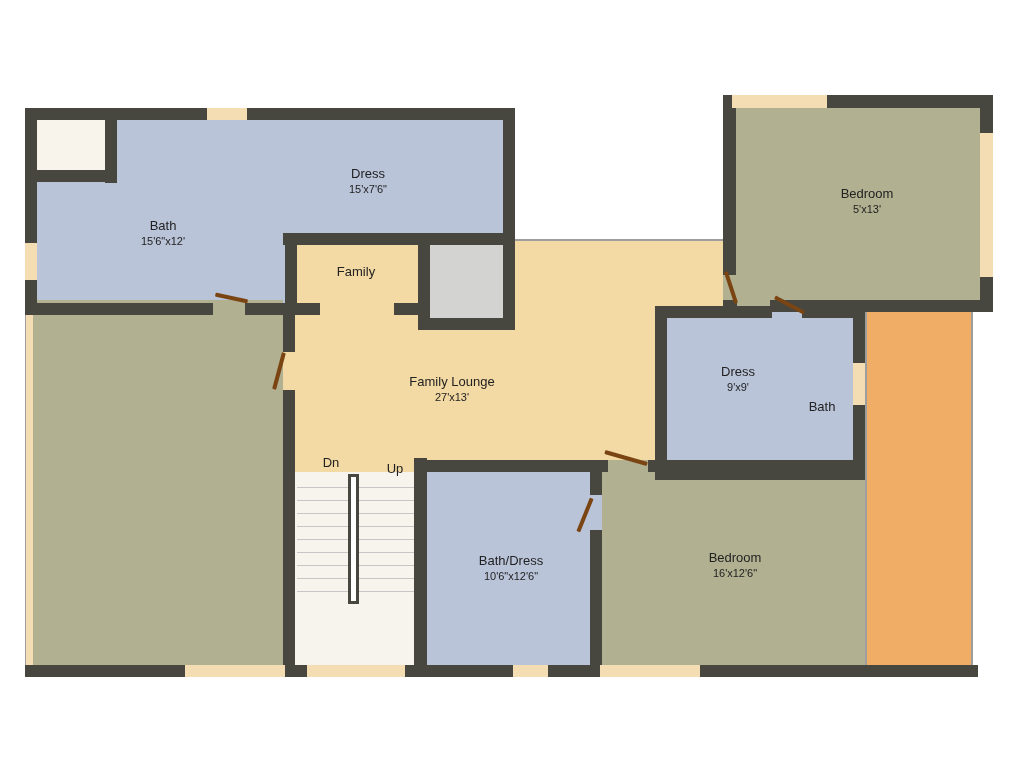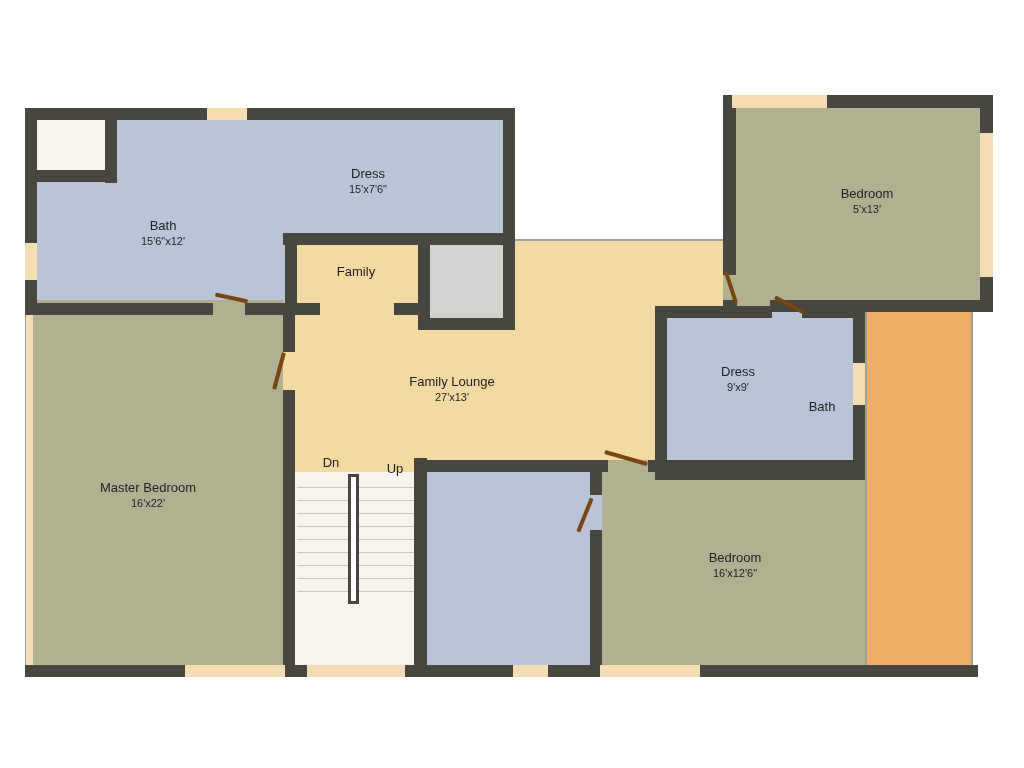--- a/index.html
+++ b/index.html
@@ -73,23 +73,23 @@
     <div class="rn">Family Lounge</div>
     <div class="rd">27'x13'</div>
   </div>
   <div class="lbl" style="left:678px;top:364px;width:120px;">
     <div class="rn">Dress</div>
     <div class="rd">9'x9'</div>
   </div>
   <div class="lbl" style="left:782px;top:399px;width:80px;">
     <div class="rn">Bath</div>
   </div>
-  <div class="lbl" style="left:68px;top:480px;width:160px;">
-    <div class="rn">Master Bedroom</div>
-    <div class="rd">16'x22'</div>
+  <div class="lbl" style="left:431px;top:553px;width:160px;">
+    <div class="rn">Bath/Dress</div>
+    <div class="rd">10'6"x12'6"</div>
   </div>
   <div class="lbl" style="left:655px;top:550px;width:160px;">
     <div class="rn">Bedroom</div>
     <div class="rd">16'x12'6"</div>
   </div>
   <div class="lbl small" style="left:316px;top:455px;width:30px;">Dn</div>
   <div class="lbl small" style="left:380px;top:455px;width:30px;margin-top:6px;">Up</div>
 
 <div class="wall" style="left: 25px; top: 108px; width: 490px; height: 12px;"></div>
     <div class="wall" style="left: 25px; top: 108px; width: 12px; height: 202px;"></div>

